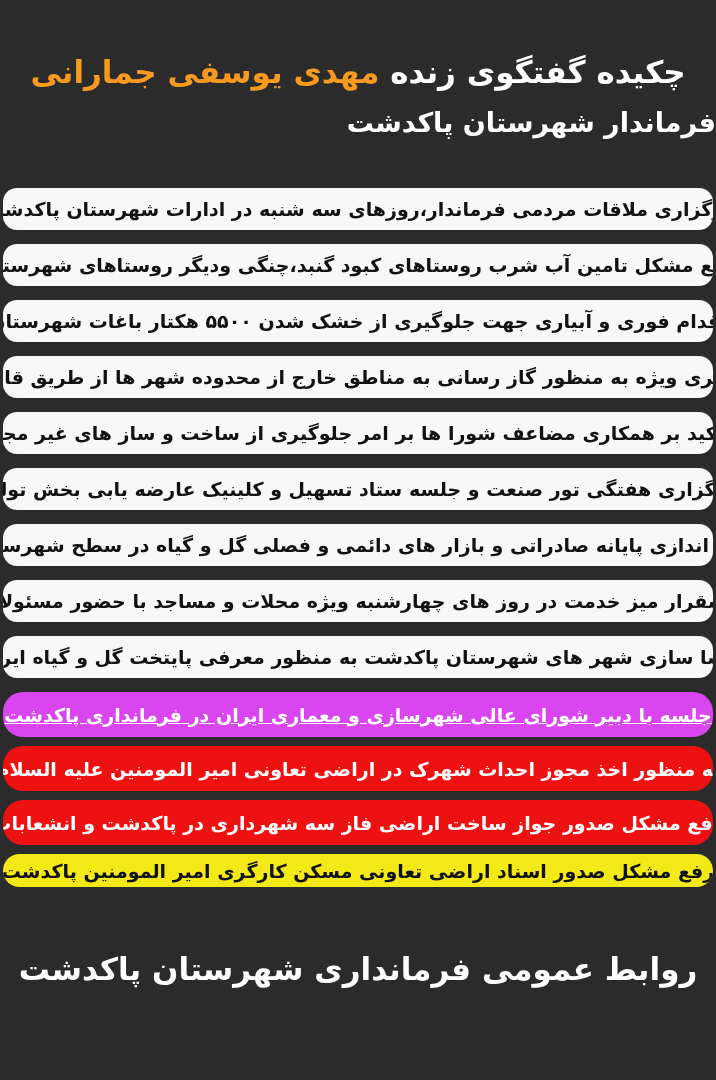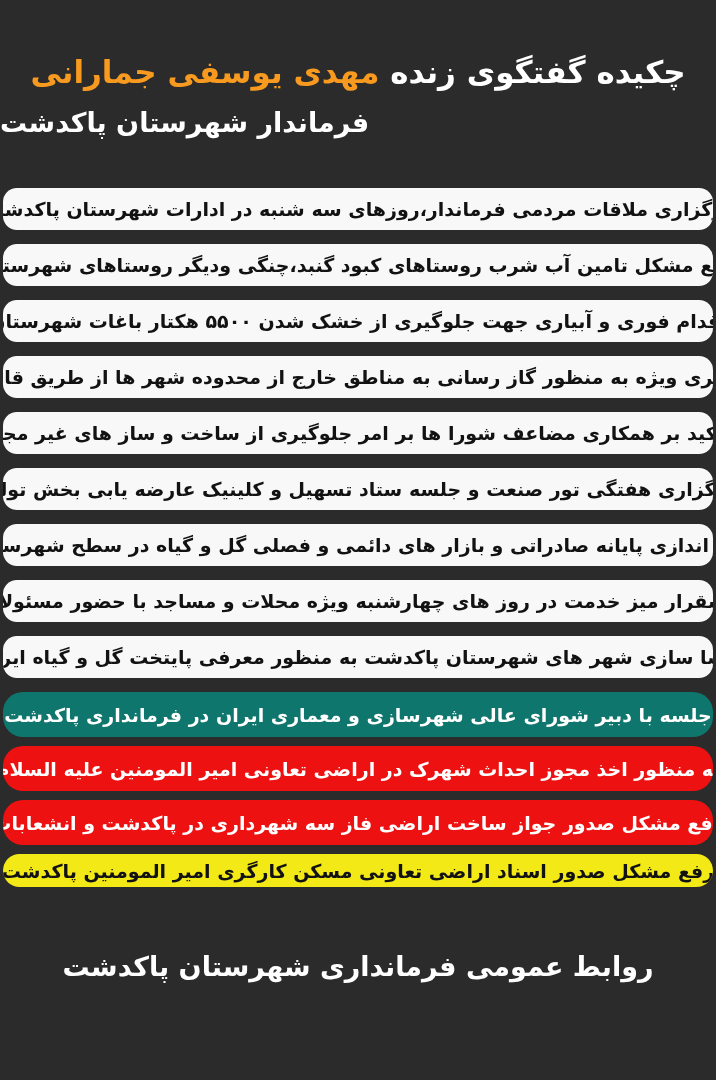--- a/index.html
+++ b/index.html
@@ -21,21 +21,21 @@
     margin-top: 54px;
     text-align: center;
     color: #ffffff;
     font-size: 31px;
     font-weight: bold;
     line-height: 1.2;
     white-space: nowrap;
   }
   .subtitle {
     margin-top: 16px;
-    text-align: left;
+    text-align: right;
     color: #ffffff;
     font-size: 27px;
     font-weight: bold;
     white-space: nowrap;
   }
   .pills {
     margin-top: 50px;
     padding: 0 3px;
   }
   .pill {
@@ -69,21 +69,21 @@
     border-radius: 23px;
     background: #f2e916;
     color: #121212;
     margin-top: 8px;
     margin-bottom: 0;
   }
   .footer {
     margin-top: 64px;
     text-align: center;
     color: #ffffff;
-    font-size: 27px;
+    font-size: 31px;
     font-weight: bold;
     white-space: nowrap;
   }
 </style>
 </head>
 <body>
 
 <div class="poster" style="background-color: rgb(43, 43, 43);">
 
   <div class="title">
@@ -96,21 +96,21 @@
     <div class="pill" style="background-color: rgb(248, 248, 248);">برگزاری ملاقات مردمی فرماندار،روزهای سه شنبه در ادارات شهرستان پاکدشت</div>
     <div class="pill" style="background-color: rgb(248, 248, 248);">رفع مشکل تامین آب شرب روستاهای کبود گنبد،چنگی ودیگر روستاهای شهرستان</div>
     <div class="pill" style="background-color: rgb(248, 248, 248);">اقدام فوری و آبیاری جهت جلوگیری از خشک شدن ۵۵۰۰ هکتار باغات شهرستان</div>
     <div class="pill" style="background-color: rgb(248, 248, 248);">پیگیری ویژه به منظور گاز رسانی به مناطق خارج از محدوده شهر ها از طریق قانون</div>
     <div class="pill" style="background-color: rgb(248, 248, 248);">تاکید بر همکاری مضاعف شورا ها بر امر جلوگیری از ساخت و ساز های غیر مجاز</div>
     <div class="pill" style="background-color: rgb(248, 248, 248);">برگزاری هفتگی تور صنعت و جلسه ستاد تسهیل و کلینیک عارضه یابی بخش تولید</div>
     <div class="pill" style="background-color: rgb(248, 248, 248);">راه اندازی پایانه صادراتی و بازار های دائمی و فصلی گل و گیاه در سطح شهرستان</div>
     <div class="pill" style="background-color: rgb(248, 248, 248);">اسقرار میز خدمت در روز های چهارشنبه ویژه محلات و مساجد با حضور مسئولان</div>
     <div class="pill" style="background-color: rgb(248, 248, 248);">فضا سازی شهر های شهرستان پاکدشت به منظور معرفی پایتخت گل و گیاه ایران</div>
 
-    <div class="pill red first" style="background-color: #0f766e;">جلسه با دبیر شورای عالی شهرسازی و معماری ایران در فرمانداری پاکدشت</div>
+    <div class="pill red first" style="background-color: #d946ef; text-decoration: underline;">جلسه با دبیر شورای عالی شهرسازی و معماری ایران در فرمانداری پاکدشت</div>
     <div class="pill red" style="background-color: rgb(238, 17, 17);">به منظور اخذ مجوز احداث شهرک در اراضی تعاونی امیر المومنین علیه السلام</div>
     <div class="pill red" style="background-color: rgb(238, 17, 17);">رفع مشکل صدور جواز ساخت اراضی فاز سه شهرداری در پاکدشت و انشعابات</div>
 
     <div class="pill yellow" style="background-color: rgb(242, 233, 22);">رفع مشکل صدور اسناد اراضی تعاونی مسکن کارگری امیر المومنین پاکدشت</div>
   </div>
 
   <div class="footer">روابط عمومی فرمانداری شهرستان پاکدشت</div>
 
 </div>
 

